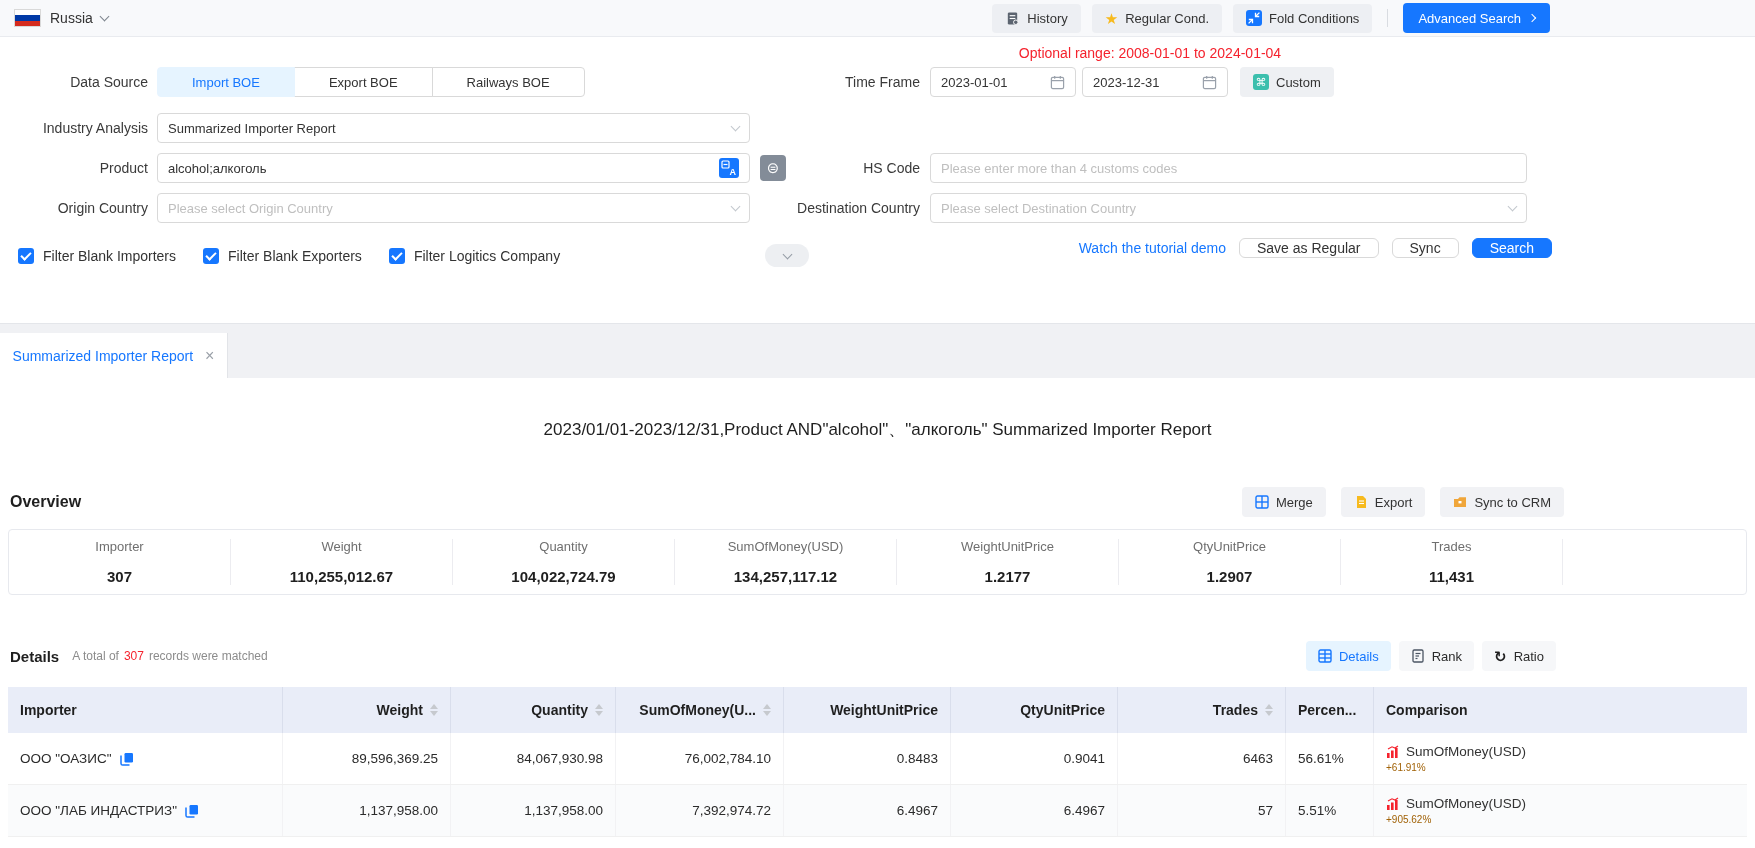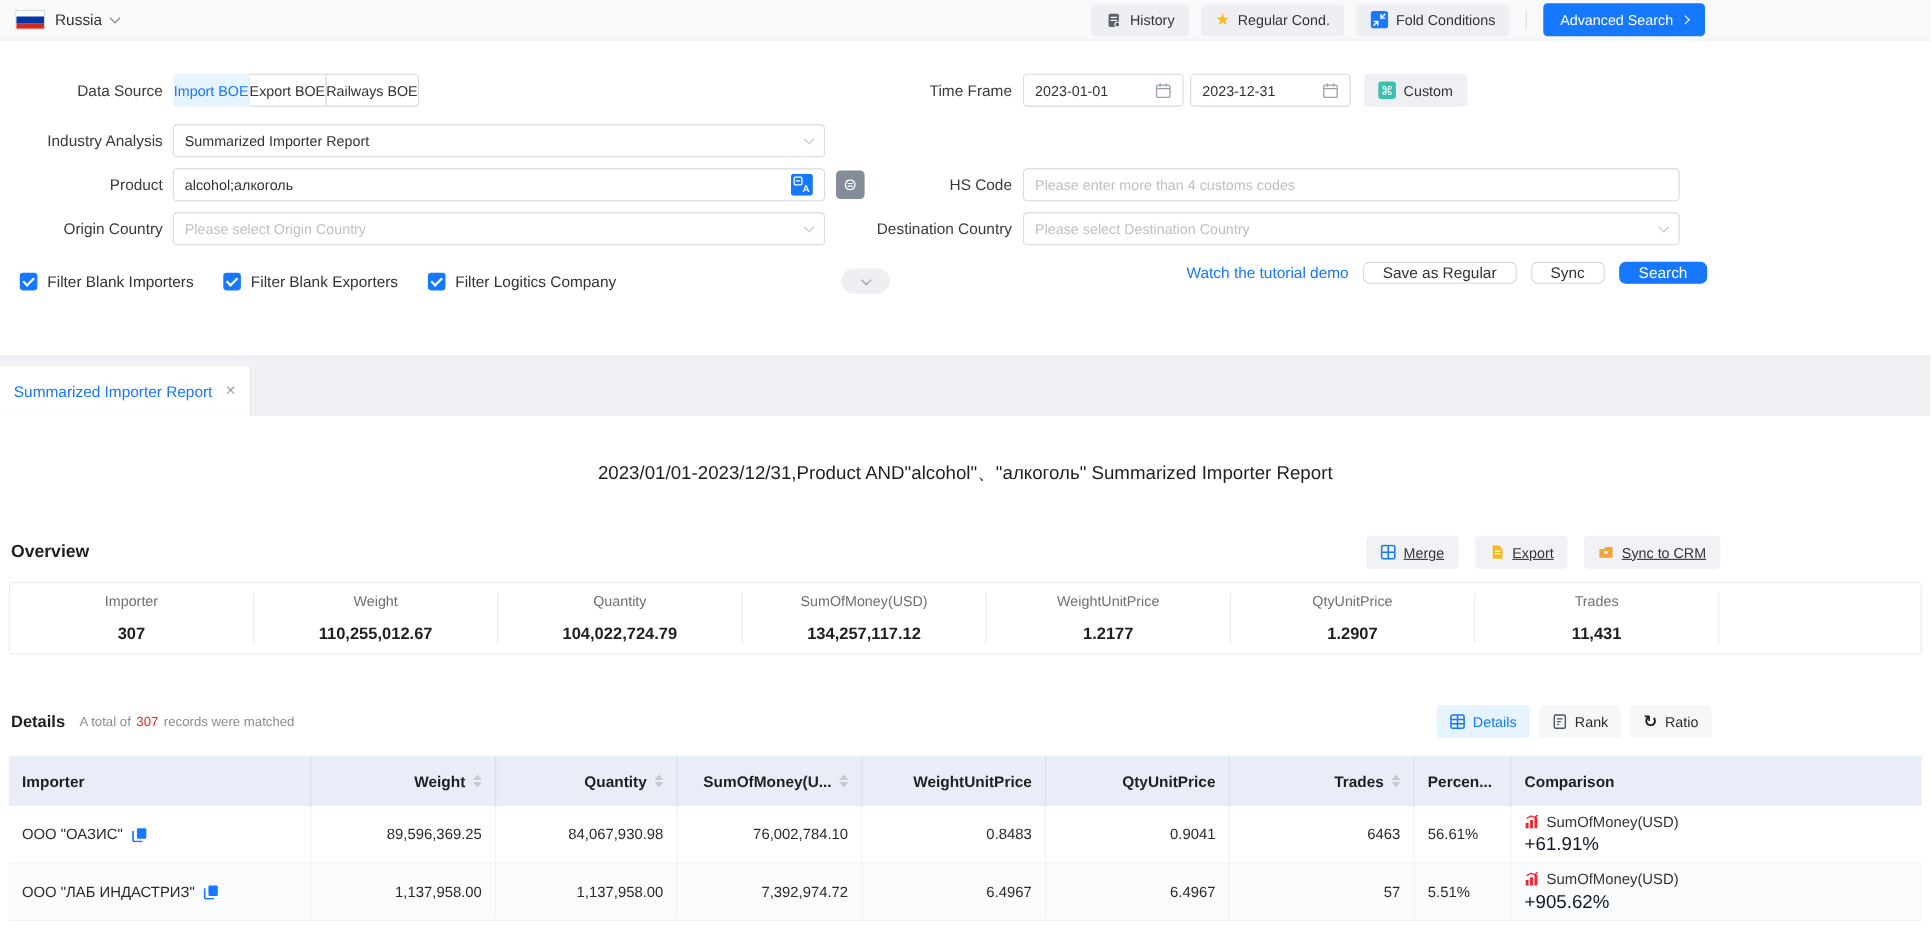--- a/index.html
+++ b/index.html
@@ -26,21 +26,21 @@
   .form-area{position:relative;height:286px;background:#fff;}
   .optional{position:absolute;top:8px;left:930px;width:440px;text-align:center;color:#f5222d;font-size:14px;}
   .flabel{position:absolute;font-size:14px;color:#3a3a3a;line-height:30px;text-align:right;}
   .ctl{position:absolute;height:30px;border:1px solid #d9d9d9;border-radius:4px;background:#fff;
     display:flex;align-items:center;padding:0 10px;font-size:13px;color:#333;}
   .ph{color:#bfbfbf;}
   .sel-arrow{width:7px;height:7px;border-right:1.5px solid #c2c7cd;border-bottom:1.5px solid #c2c7cd;transform:rotate(45deg);margin-left:auto;margin-top:-4px;}
   input.raw{border:none;outline:none;width:100%;font-size:13px;color:#333;font-family:inherit;background:transparent;}
   input.raw::placeholder{color:#bfbfbf;}
   .ds-tabs{position:absolute;left:157px;top:30px;display:flex;height:30px;}
-  .ds-tab{border:1px solid #d9d9d9;background:#fff;padding:0 0;display:flex;align-items:center;font-size:13px;color:#333;margin-left:-1px;cursor:pointer;}
+  .ds-tab{border:1px solid #d9d9d9;background:#fff;padding:0 34px;display:flex;align-items:center;font-size:13px;color:#333;margin-left:-1px;cursor:pointer;}
   .ds-tab:first-child{border-radius:4px 0 0 4px;margin-left:0;}
   .ds-tab:last-child{border-radius:0 4px 4px 0;}
   .ds-tab.active{background:#e6f4ff;color:#1677ff;border-color:#e6f4ff;z-index:1;}
   .cal{flex:none;margin-left:auto;}
   .cbrow{position:absolute;top:204px;left:18px;height:30px;display:flex;align-items:center;gap:27px;}
   .cb{display:flex;align-items:center;gap:9px;font-size:14px;color:#333;cursor:pointer;}
   .checkmark{width:16px;height:16px;border-radius:3px;background:#1677ff;position:relative;flex:none;}
   .checkmark::after{content:"";position:absolute;left:5px;top:2px;width:4px;height:8px;border:solid #fff;border-width:0 2px 2px 0;transform:rotate(45deg);}
   .collapse-pill{position:absolute;top:207px;left:765px;width:44px;height:23px;background:#edeff2;border-radius:12px;display:flex;align-items:center;justify-content:center;cursor:pointer;}
   .collapse-pill .chev{border-color:#949ba4;}
@@ -51,21 +51,21 @@
 
   
   .tabstrip{height:55px;background:#f0f1f4;border-top:1px solid #e4e6ea;display:flex;align-items:flex-end;}
   .rtab{width:228px;height:45px;background:#fff;border-right:1px solid #e2e4e8;display:flex;align-items:center;justify-content:center;gap:12px;font-size:14px;color:#1677ff;cursor:pointer;}
   .rtab-close{color:#9aa0a8;font-size:16px;line-height:1;cursor:pointer;}
 
   
   .report-title{padding-top:40px;text-align:center;font-size:17px;font-weight:500;color:#1f1f1f;}
   .overview-row{display:flex;align-items:center;margin:46px 191px 0 10px;}
   .h1{font-size:16px;font-weight:700;color:#1f1f1f;}
-  .ov-actions{margin-left:auto;display:flex;gap:15px;text-decoration:underline;}
+  .ov-actions{margin-left:auto;display:flex;gap:15px;}
   .ov-btn{height:30px;background:#f1f2f5;border-radius:4px;display:flex;align-items:center;gap:7px;padding:0 13px;font-size:13px;color:#333;cursor:pointer;}
   .stats-card{margin:12px 8px 0;border:1px solid #e7e9ee;border-radius:4px;height:66px;display:flex;align-items:center;}
   .stat{width:222px;height:46px;display:flex;flex-direction:column;justify-content:space-between;text-align:center;border-right:1px solid #ececf0;}
   .stat-label{font-size:13px;color:#6f6f6f;}
   .stat-value{font-size:15px;font-weight:700;color:#1f1f1f;}
   .details-row{display:flex;align-items:center;margin:46px 199px 0 10px;}
   .h2{font-size:15px;font-weight:700;color:#1f1f1f;margin-right:13px;}
   .summary{font-size:12px;color:#8c8c8c;}
   .count{color:#f5222d;margin:0 5px;}
   .view-btns{margin-left:auto;display:flex;gap:8px;}
@@ -82,21 +82,21 @@
   .sorter{display:inline-flex;flex-direction:column;margin-left:7px;gap:2px;}
   .car-up{width:0;height:0;border-left:4px solid transparent;border-right:4px solid transparent;border-bottom:5px solid #c6c9ce;}
   .car-dn{width:0;height:0;border-left:4px solid transparent;border-right:4px solid transparent;border-top:5px solid #c6c9ce;}
   .trow{height:52px;border-bottom:1px solid #f0f0f0;background:#fff;}
   .trow.alt{background:#fafbfc;}
   .td{display:flex;align-items:center;padding:0 12px;font-size:13.5px;color:#2b2b2b;border-right:1px solid #f2f2f4;}
   .td:last-child{border-right:none;}
   .imp-name{display:flex;align-items:center;gap:8px;}
   .cmp{flex-direction:column;align-items:flex-start;justify-content:center;gap:3px;}
   .cmp-line{display:flex;align-items:center;gap:6px;color:#333;font-size:13.5px;}
-  .cmp-val{color:#0f172a;font-size:17px;}
+  .cmp-val{color:#a16207;font-size:10px;}
   svg{flex:none;display:block;}
 </style>
 </head>
 <body>
 
 <div class="topbar">
   <span class="flag">
       <div class="w"></div>
       <div class="b"></div>
       <div class="r"></div>
@@ -129,20 +129,21 @@
     </div>
     <div class="tb-divider"></div>
     <div class="adv-btn">
       <span>Advanced Search</span>
       <span class="chev-right-w"></span>
     </div>
   </div>
 </div>
 
 <div class="form-area">
+  <div class="optional">Optional range: 2008-01-01 to 2024-01-04</div>
 
   <div class="flabel" style="left:0;width:148px;top:30px;">Data Source</div>
   <div class="ds-tabs">
     <div class="ds-tab active">Import BOE</div>
     <div class="ds-tab">Export BOE</div>
     <div class="ds-tab">Railways BOE</div>
   </div>
   <div class="flabel" style="left:700px;width:220px;top:30px;">Time Frame</div>
   <div class="ctl" style="left:930px;top:30px;width:146px;">
     <input class="raw" readonly="" value="2023-01-01" style="">

